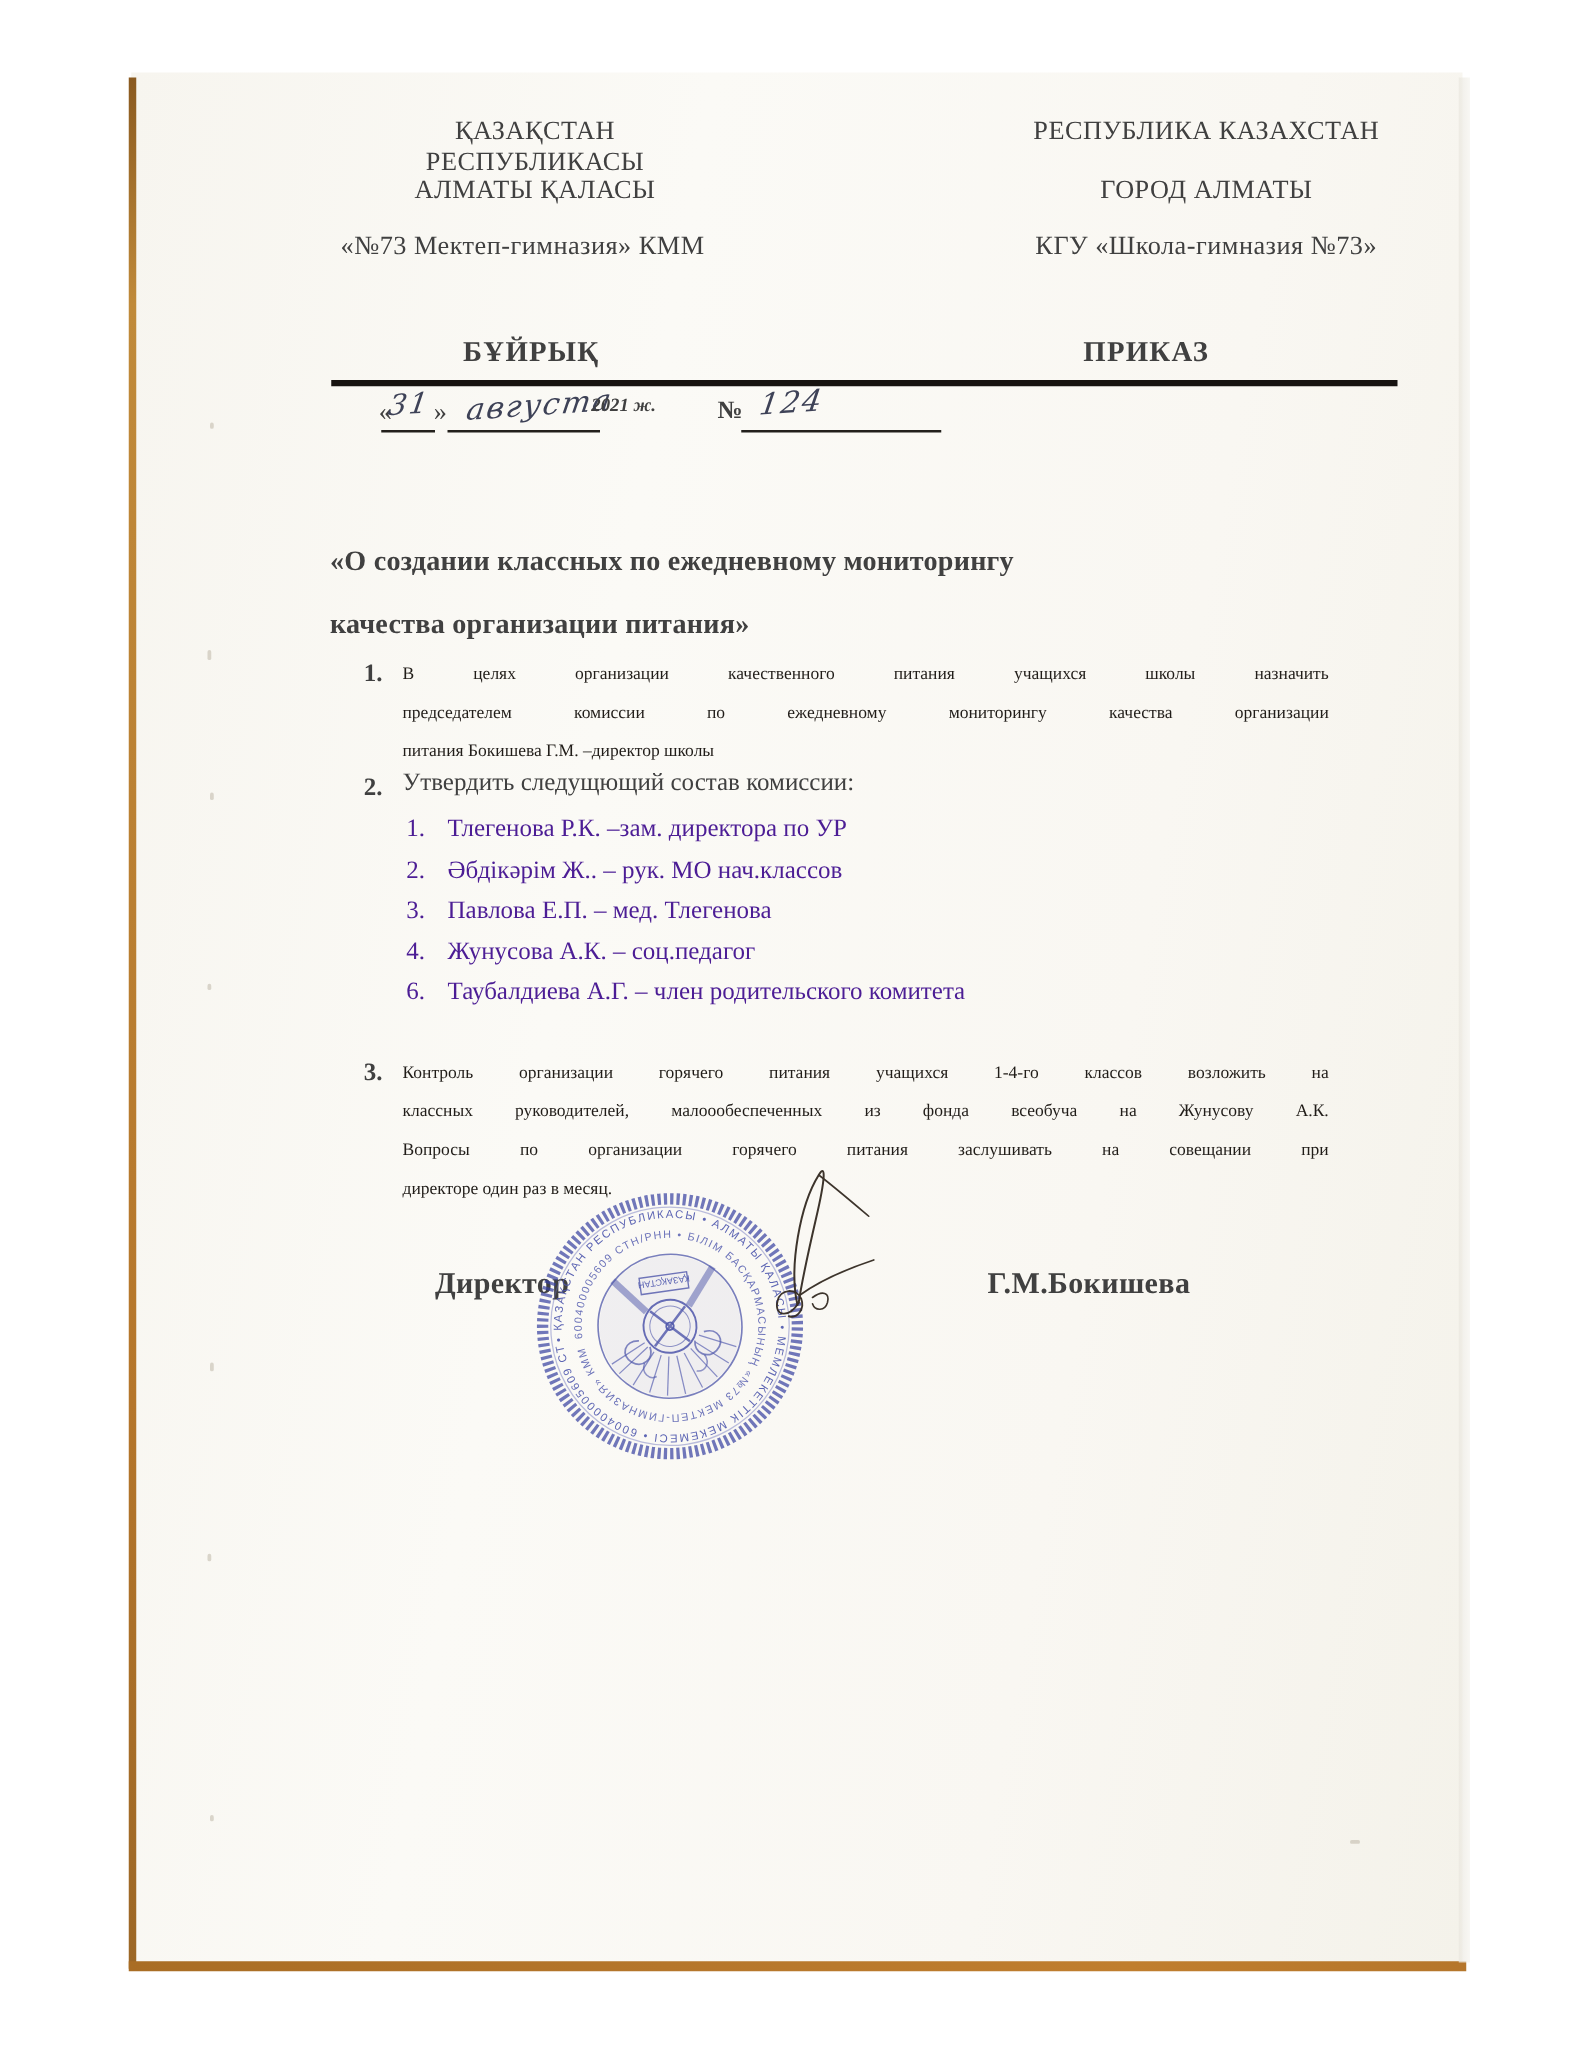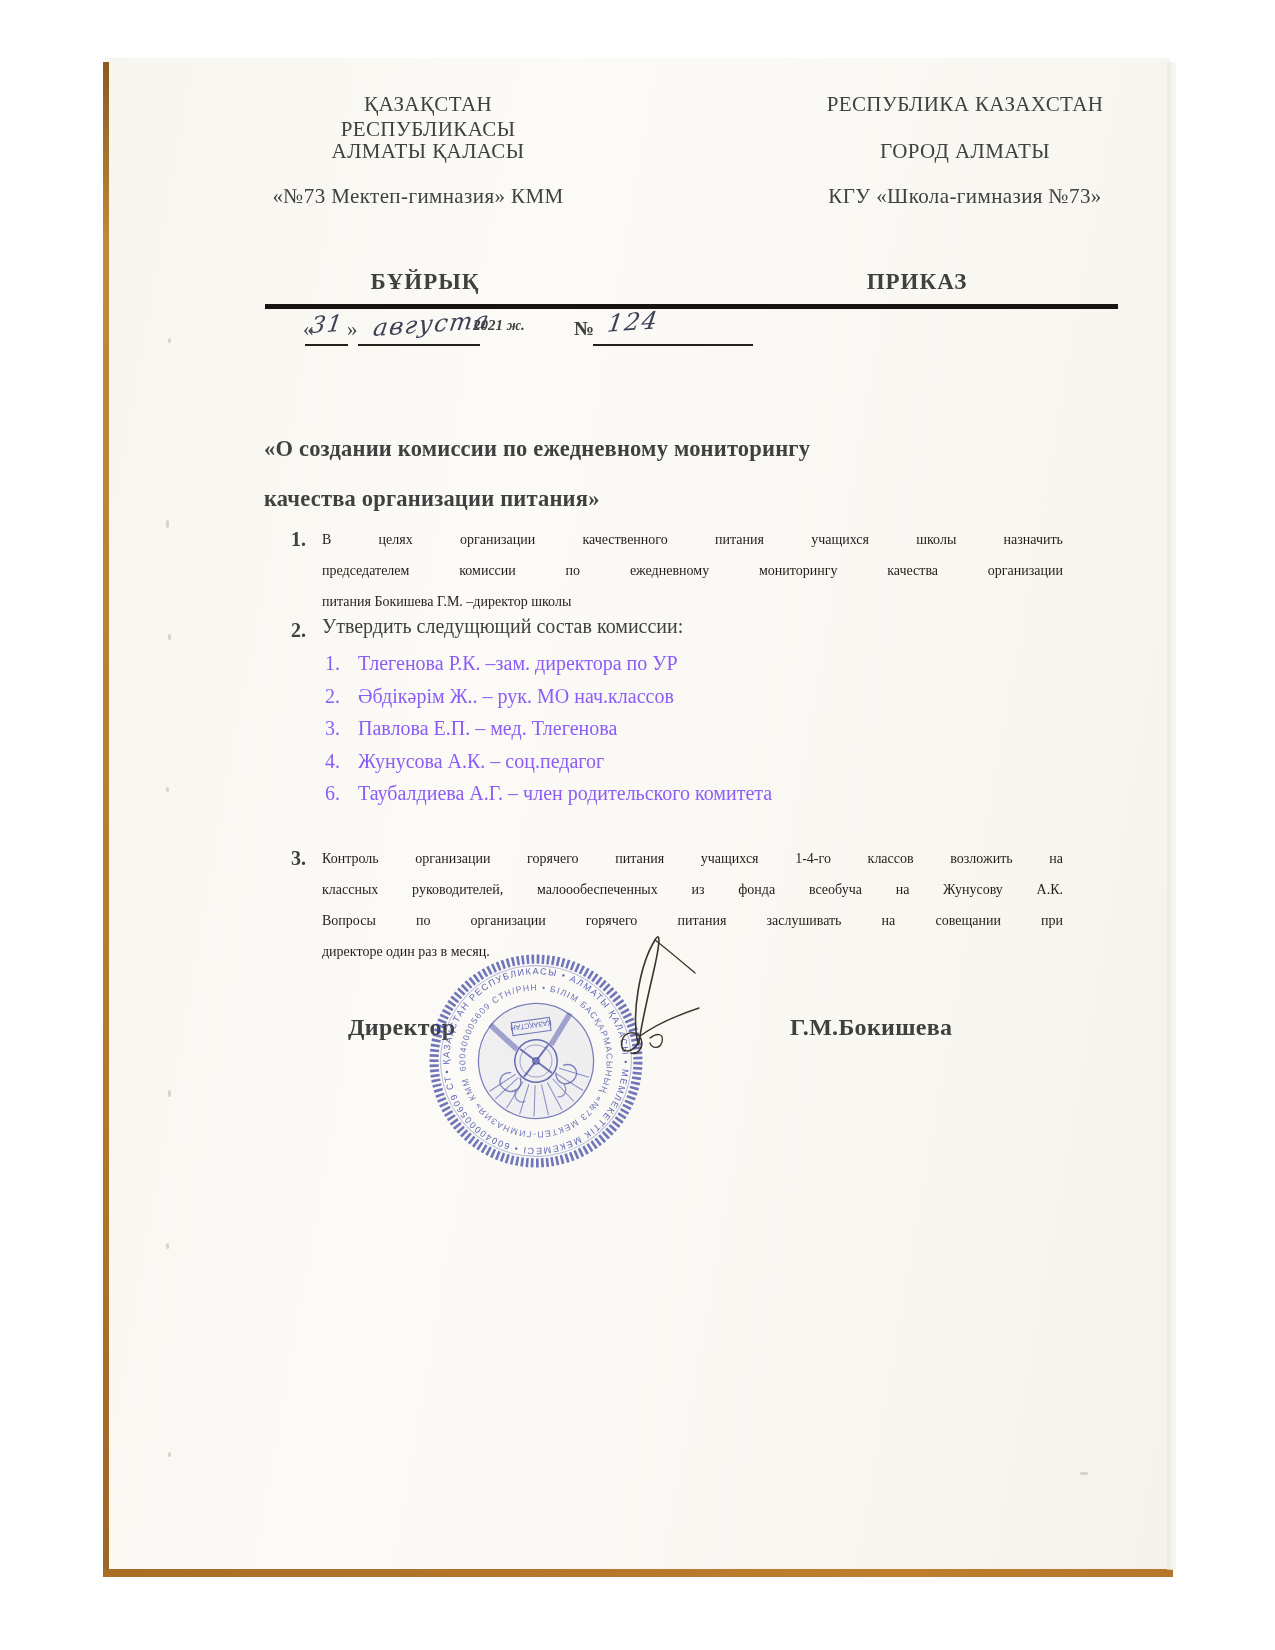--- a/index.html
+++ b/index.html
@@ -20,21 +20,21 @@
   .oword{font-size:23px;font-weight:bold;letter-spacing:1px;}
   .rule{position:absolute;left:265px;top:304px;width:853px;height:5px;background:#171310;}
   .uline{position:absolute;height:2px;background:#23201c;}
   .hand{position:absolute;color:#3e4257;font-style:italic;font-family:"DejaVu Serif",serif;
         transform:skewX(-12deg) rotate(-4deg);letter-spacing:1.5px;}
   .title{font-size:22.5px;font-weight:bold;letter-spacing:.2px;}
   .body-num{font-size:20px;font-weight:bold;}
   .para{position:absolute;font-size:14px;color:#211d19;}
   .para .ln{height:31px;line-height:31px;text-align:justify;text-align-last:justify;}
   .para .ln.last{text-align-last:left;}
-  .members{position:absolute;font-size:20px;color:#8b5cf6;}
+  .members{position:absolute;font-size:20px;color:#4c1d95;}
   .mrow{height:32.6px;line-height:32.6px;}
   .mn{display:inline-block;width:33px;}
   .sig{font-size:24px;font-weight:bold;letter-spacing:.3px;}
   .speck{position:absolute;background:#b9b2a2;opacity:.5;border-radius:2px;}
   svg{position:absolute;}
   svg text{font-family:"Liberation Sans", sans-serif;}
 </style>
 </head>
 <body>
 
@@ -60,21 +60,21 @@
   <div class="hand" style="left:311px;top:311px;font-size:23px;">31</div>
   <div class="t" style="left:347px;top:317px;font-size:21px;">»</div>
   <div class="uline" style="left:305px;top:344px;width:43px;"></div>
   <div class="hand" style="left:374px;top:310px;font-size:24px;">августа</div>
   <div class="uline" style="left:358px;top:344px;width:122px;"></div>
   <div class="t b" style="left:473px;top:317px;font-size:15px;font-style:italic;">2021 ж.</div>
   <div class="t b" style="left:574px;top:317px;font-size:20px;">№</div>
   <div class="hand" style="left:608px;top:308px;font-size:24px;">124</div>
   <div class="uline" style="left:593px;top:344px;width:160px;"></div>
 
-  <div class="t title" style="left:264px;top:436px;">«О создании комиссии по ежедневному мониторингу</div>
+  <div class="t title" style="left:264px;top:436px;">«О создании классных по ежедневному мониторингу</div>
   <div class="t title" style="left:264px;top:486px;">качества организации питания»</div>
 
   <div class="t body-num" style="left:291px;top:528px;">1.</div>
   <div class="para" style="left:322px;top:524px;width:741px;">
     <div class="ln">В целях организации качественного питания учащихся школы назначить</div>
     <div class="ln">председателем комиссии по ежедневному мониторингу качества организации</div>
     <div class="ln last">питания Бокишева Г.М. –директор школы</div>
   </div>
 
   <div class="t body-num" style="left:291px;top:619px;">2.</div>

